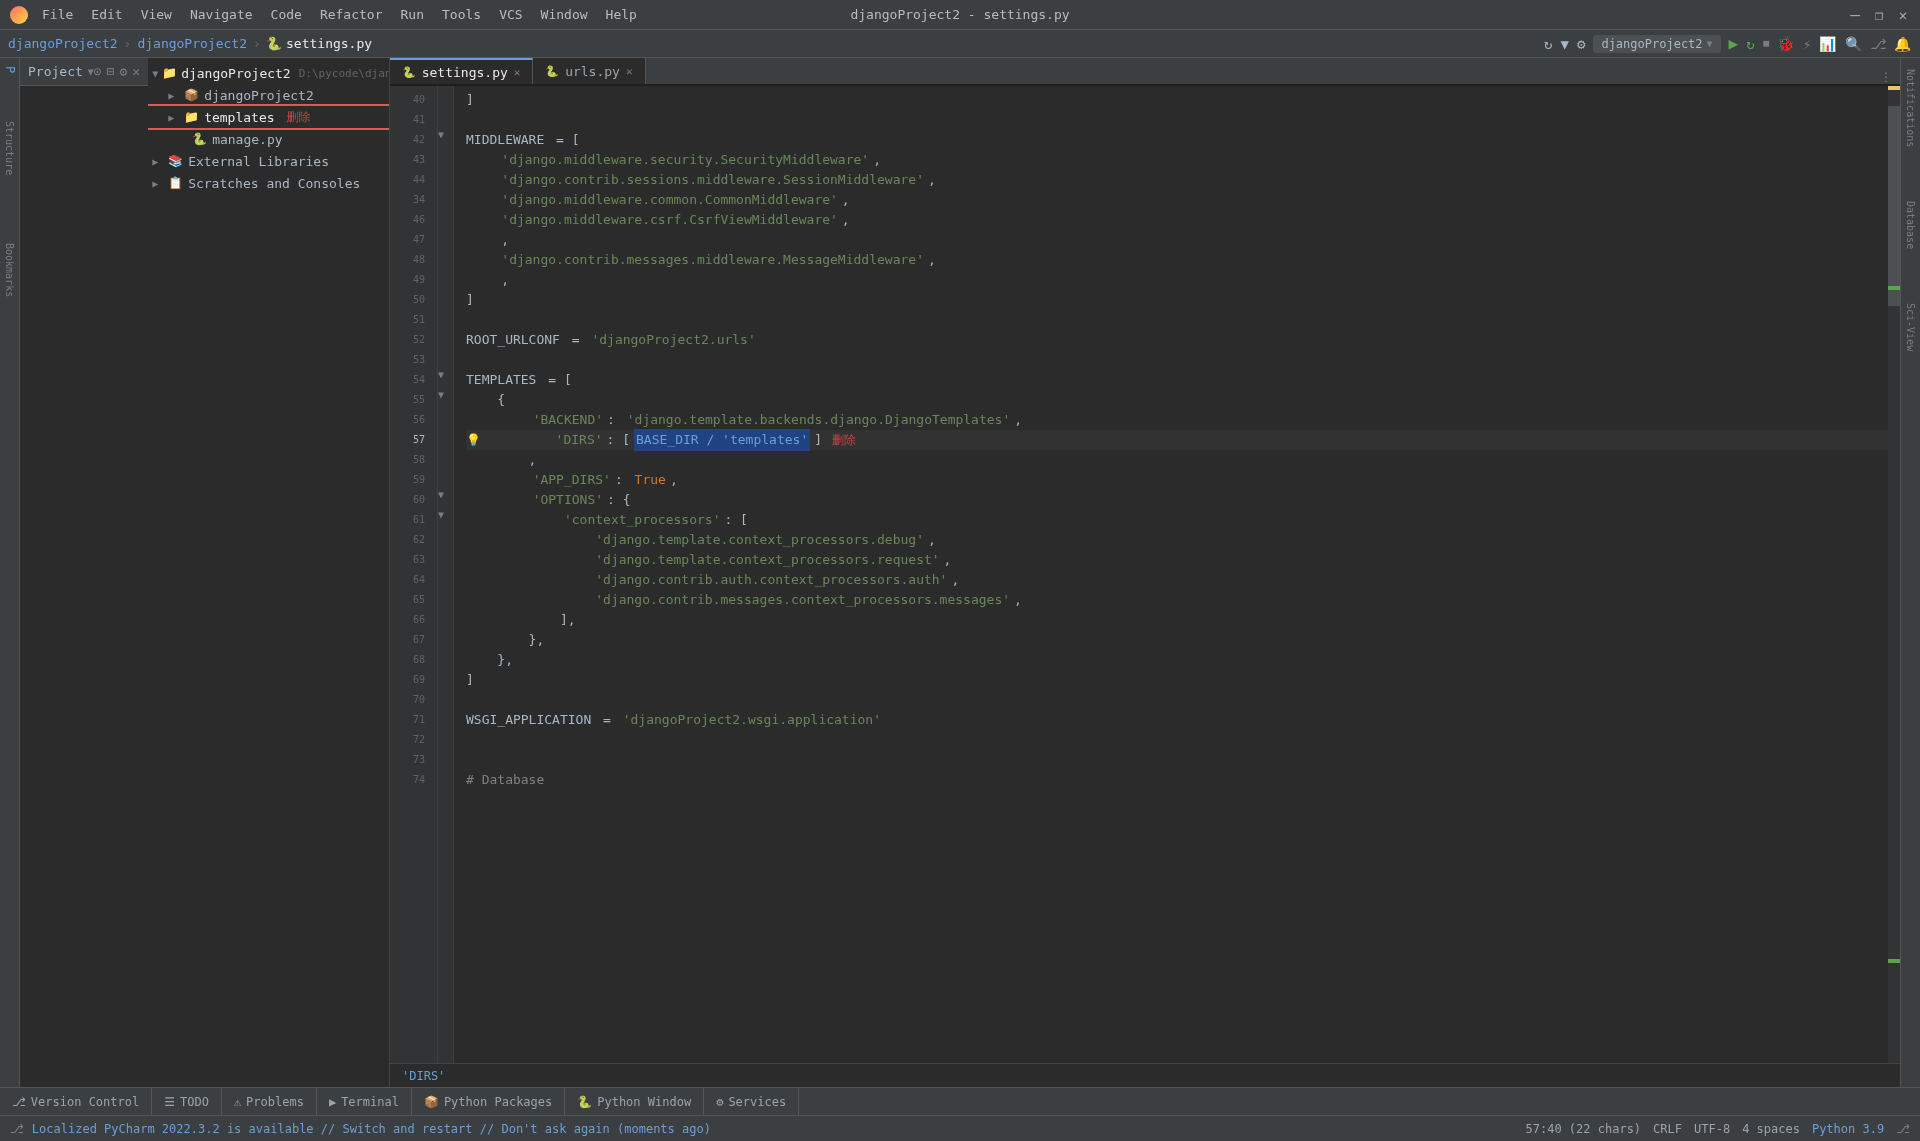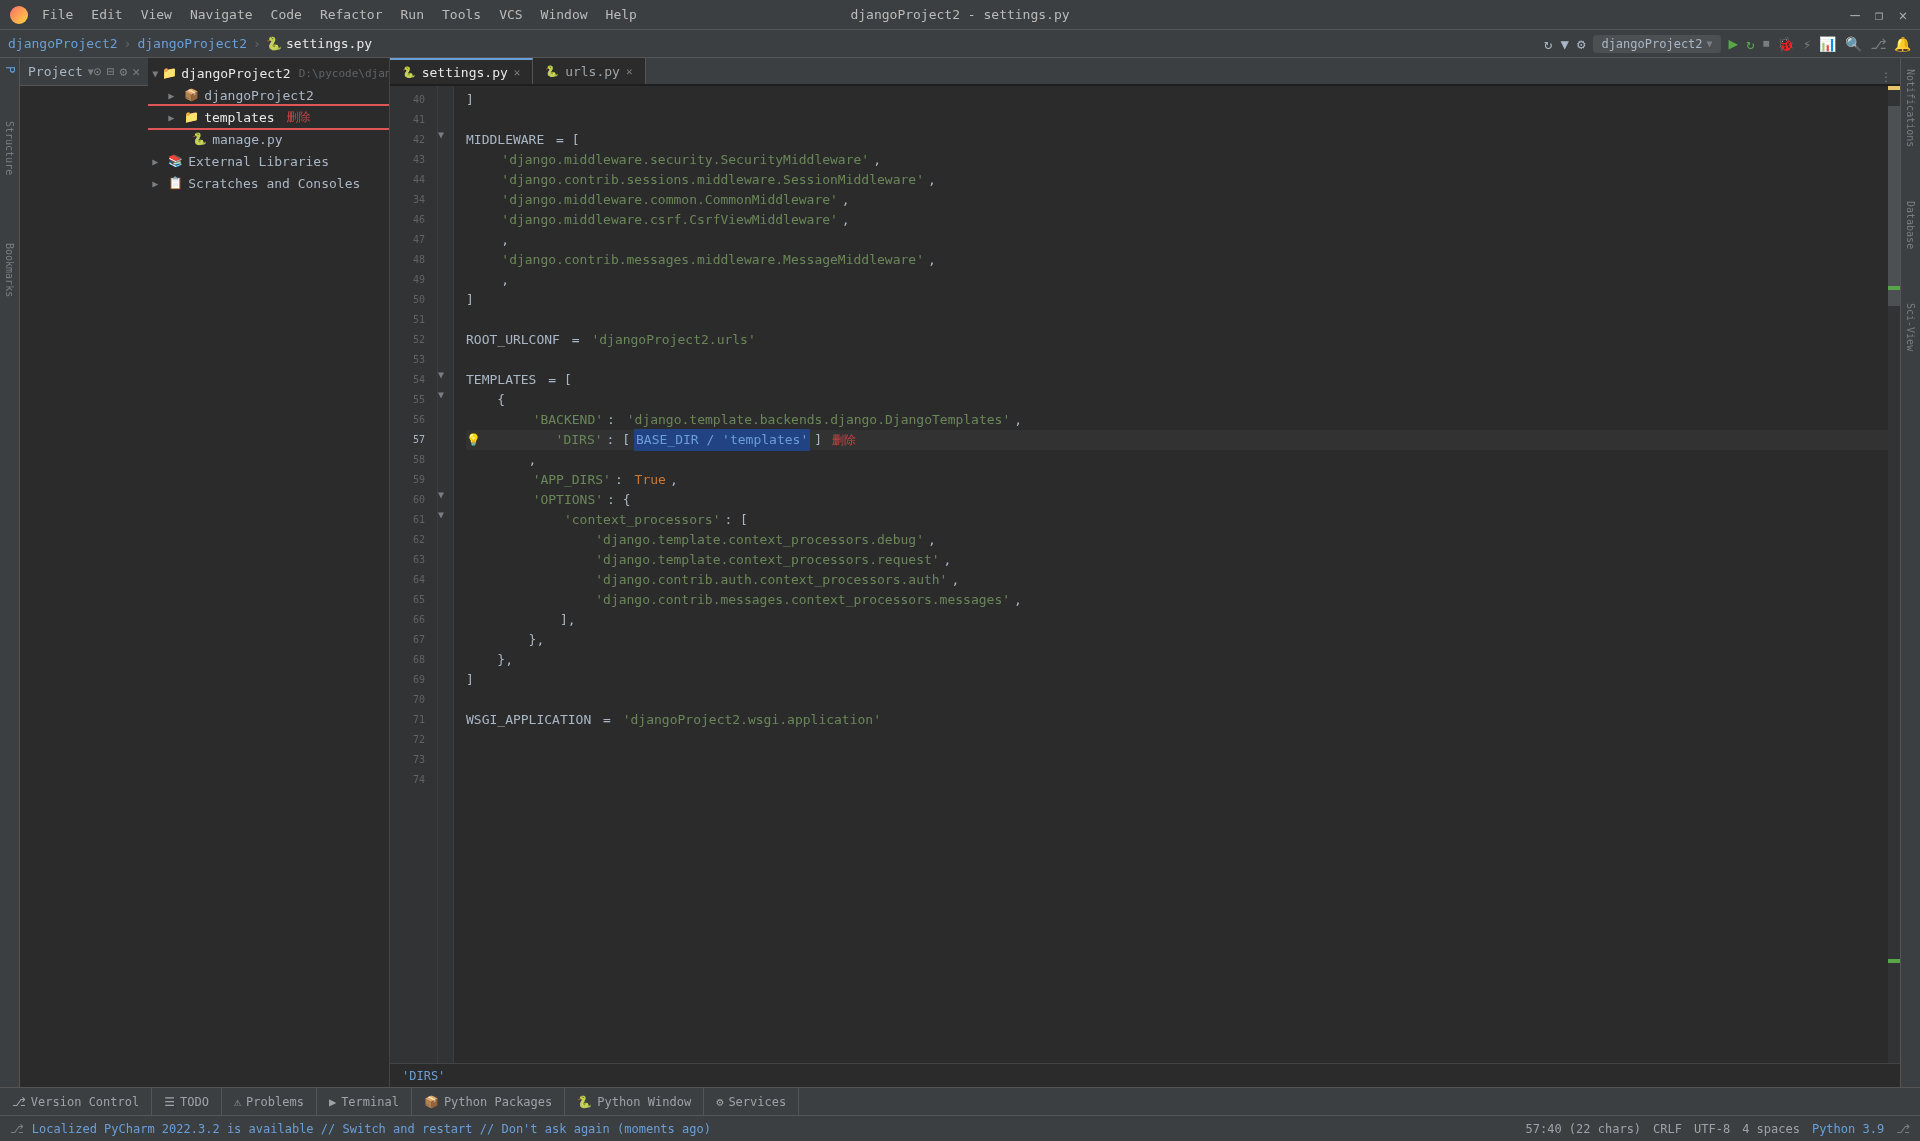--- a/index.html
+++ b/index.html
@@ -574,20 +574,21 @@
         <div class="code-line"><span class="op">                </span><span class="str">'django.contrib.auth.context_processors.auth'</span><span class="op">,</span></div>
         <div class="code-line"><span class="op">                </span><span class="str">'django.contrib.messages.context_processors.messages'</span><span class="op">,</span></div>
         <div class="code-line"><span class="op">            ],</span></div>
         <div class="code-line"><span class="op">        },</span></div>
         <div class="code-line"><span class="op">    },</span></div>
         <div class="code-line"><span class="op">]</span></div>
         <div class="code-line">&nbsp;</div>
         <div class="code-line"><span class="var">WSGI_APPLICATION</span><span class="op"> = </span><span class="str">'djangoProject2.wsgi.application'</span></div>
         <div class="code-line">&nbsp;</div>
         <div class="code-line">&nbsp;</div>
+        <div class="code-line"><span class="comment"># Database</span></div>
       </div>
 
       <div style="width:12px;background:#313335;display:flex;flex-direction:column;position:relative;">
         <div style="position:absolute;top:0;right:0;width:12px;background:#4c5052;height:200px;top:20px;"></div>
 
         <div style="position:absolute;right:0;top:0;width:12px;height:4px;background:#e8c46a;"></div>
         <div style="position:absolute;right:0;top:200px;width:12px;height:4px;background:#57a64a;"></div>
         <div style="position:absolute;right:0;bottom:100px;width:12px;height:4px;background:#57a64a;"></div>
       </div>
     </div>

